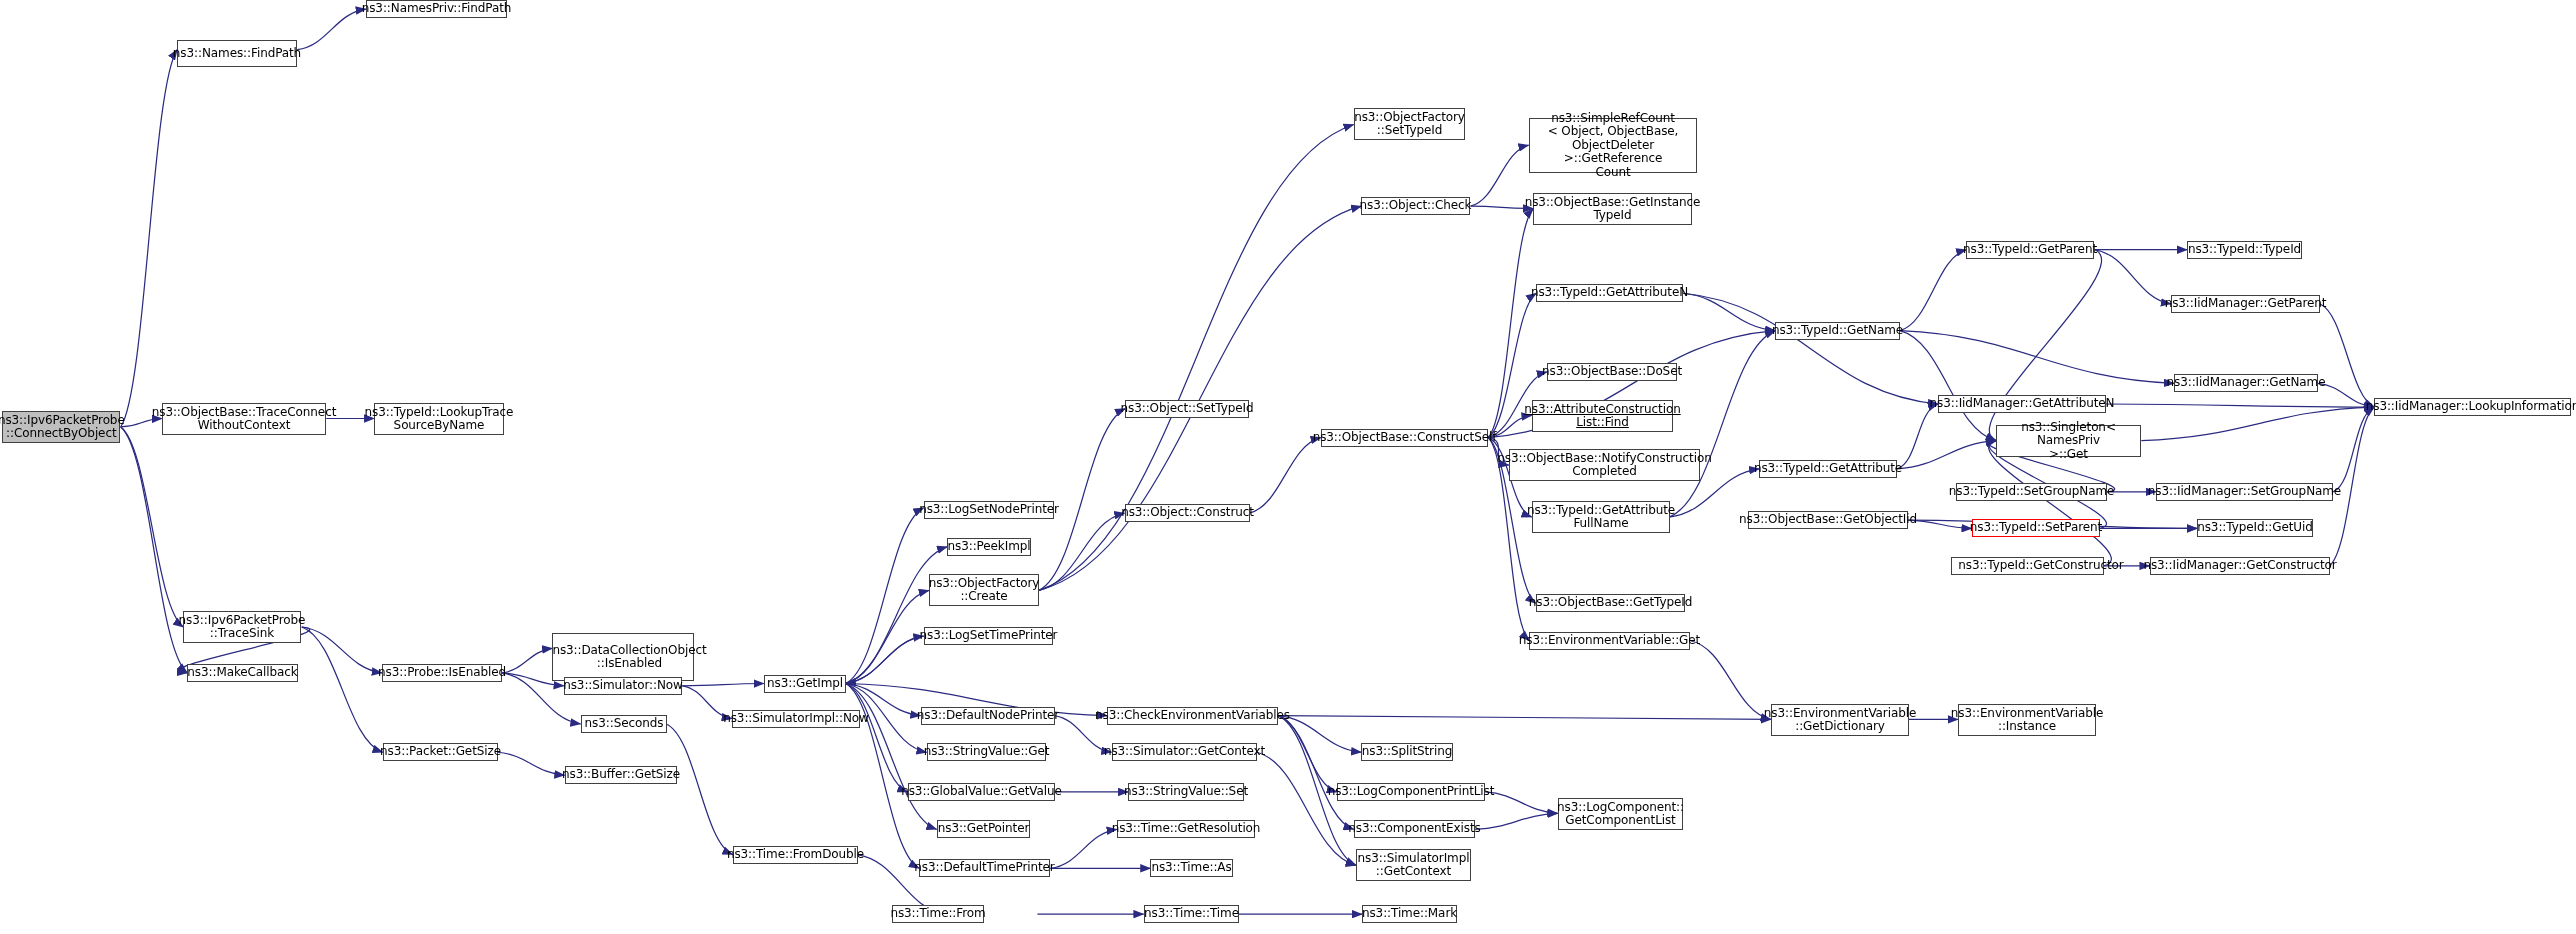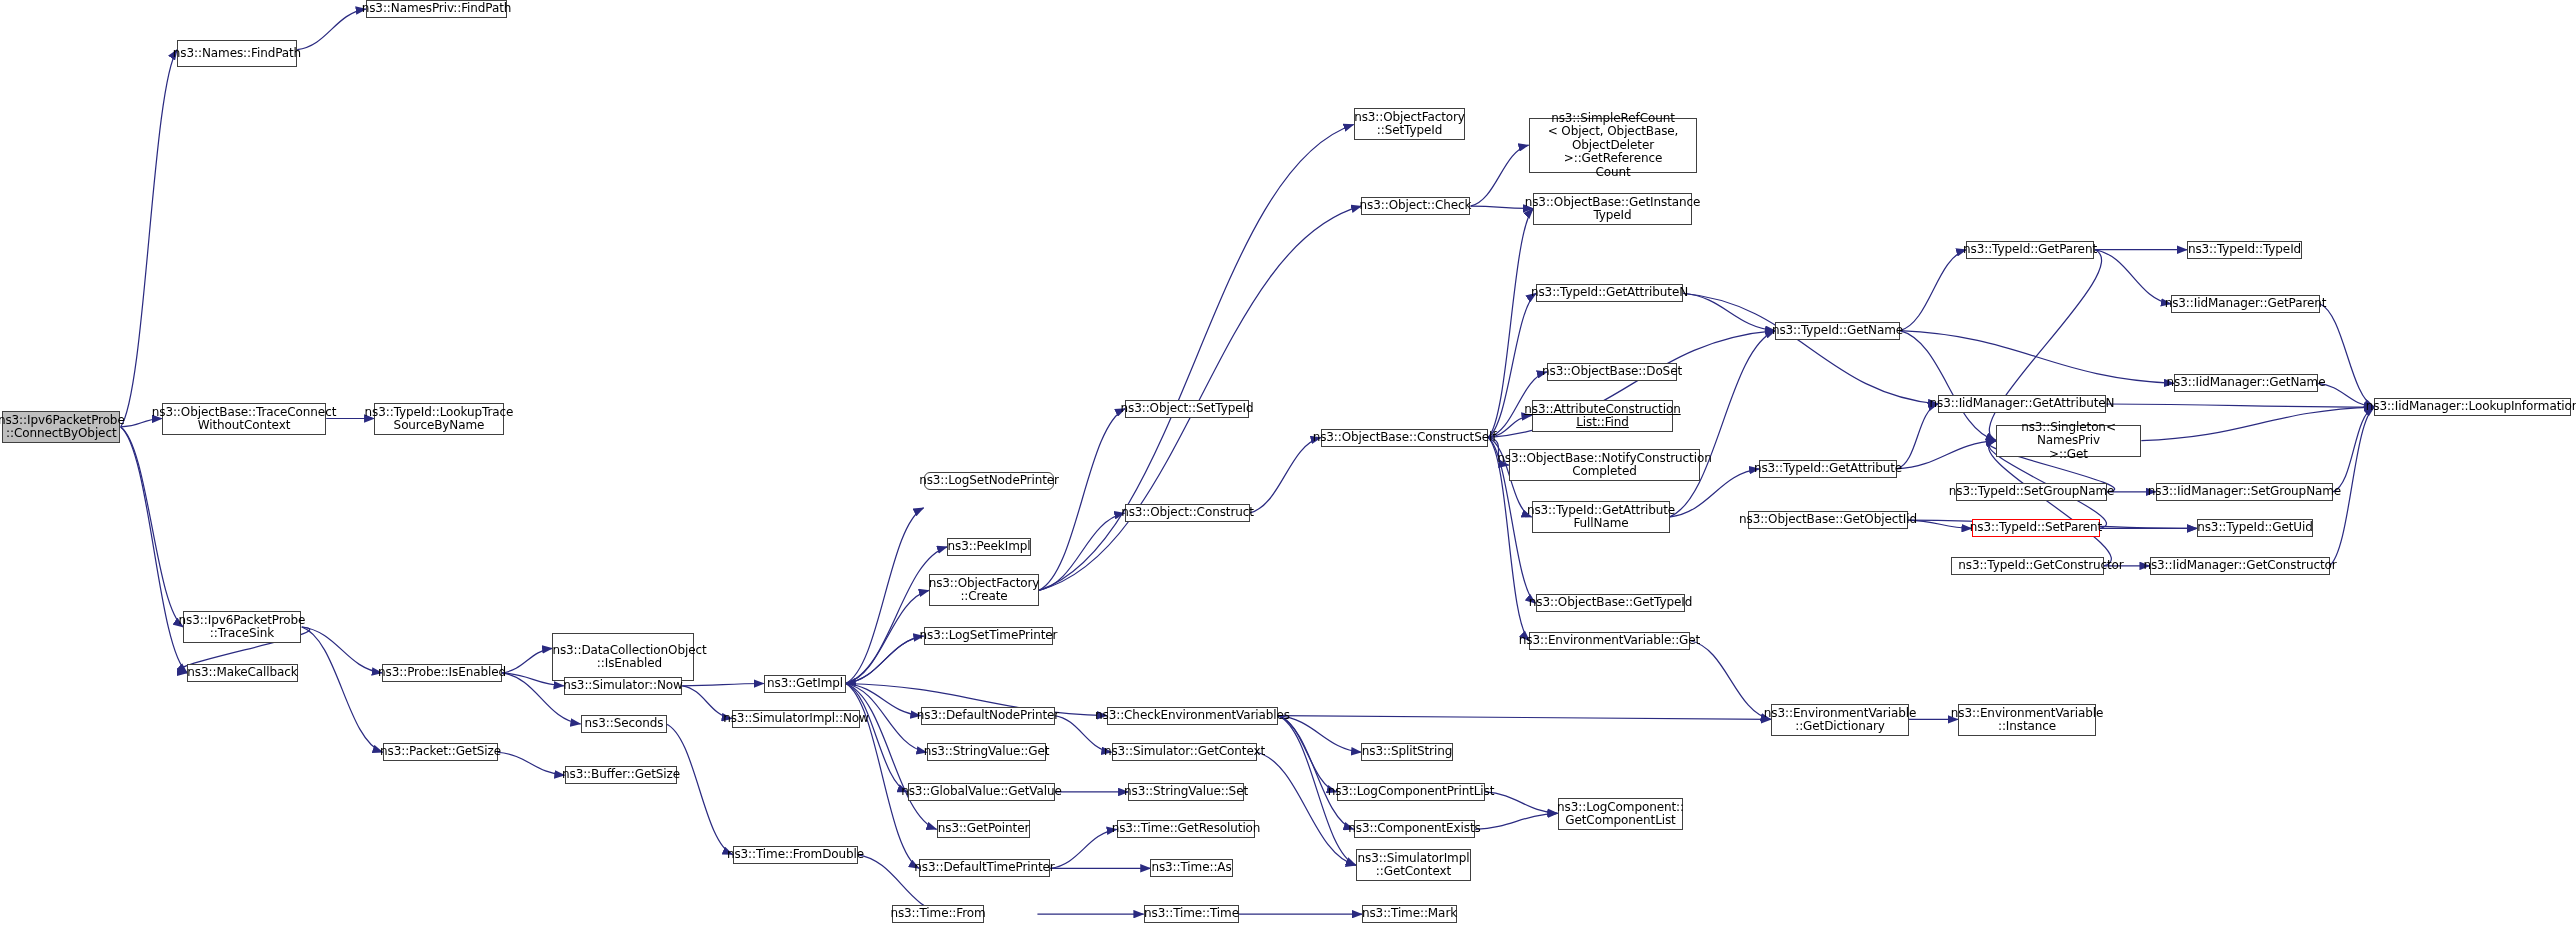--- a/index.html
+++ b/index.html
@@ -127,21 +127,21 @@
       <div class="node" style="left: 382px; top: 664px; width: 120px; height: 18.3px;">ns3::Probe::IsEnabled</div>
       <div class="node" style="left: 383px; top: 743px; width: 115px; height: 18.3px;">ns3::Packet::GetSize</div>
       <div class="node" style="left: 552px; top: 633px; width: 142px; height: 48px; padding-left: 16px;">ns3::DataCollectionObject
 ::IsEnabled</div>
       <div class="node" style="left: 564px; top: 677px; width: 118px; height: 18.3px;">ns3::Simulator::Now</div>
       <div class="node" style="left: 581px; top: 715px; width: 86px; height: 18.3px;">ns3::Seconds</div>
       <div class="node" style="left: 565px; top: 766px; width: 112px; height: 18.3px;">ns3::Buffer::GetSize</div>
       <div class="node" style="left: 764px; top: 675px; width: 82px; height: 18.3px;">ns3::GetImpl</div>
       <div class="node" style="left: 732px; top: 710px; width: 128px; height: 18.3px;">ns3::SimulatorImpl::Now</div>
       <div class="node" style="left: 733px; top: 846px; width: 125px; height: 18.3px;">ns3::Time::FromDouble</div>
-      <div class="node" style="left: 924px; top: 472px; width: 130px; height: 18.3px; border-radius: 6px;">ns3::LogSetNodePrinter</div>
+      <div class="node" style="left: 924px; top: 501px; width: 130px; height: 18.3px;">ns3::LogSetNodePrinter</div>
       <div class="node" style="left: 947px; top: 538px; width: 84px; height: 18.3px;">ns3::PeekImpl</div>
       <div class="node" style="left: 929px; top: 574px; width: 110px; height: 32px;">ns3::ObjectFactory
 ::Create</div>
       <div class="node" style="left: 924px; top: 627px; width: 129px; height: 18.3px;">ns3::LogSetTimePrinter</div>
       <div class="node" style="left: 921px; top: 707px; width: 134px; height: 18.3px;">ns3::DefaultNodePrinter</div>
       <div class="node" style="left: 927px; top: 743px; width: 119px; height: 18.3px;">ns3::StringValue::Get</div>
       <div class="node" style="left: 908px; top: 783px; width: 147px; height: 18.3px;">ns3::GlobalValue::GetValue</div>
       <div class="node" style="left: 937px; top: 820px; width: 93px; height: 18.3px;">ns3::GetPointer</div>
       <div class="node" style="left: 919px; top: 859px; width: 131px; height: 18.3px;">ns3::DefaultTimePrinter</div>
       <div class="node" style="left: 892px; top: 905px; width: 92px; height: 18.3px;">ns3::Time::From</div>

